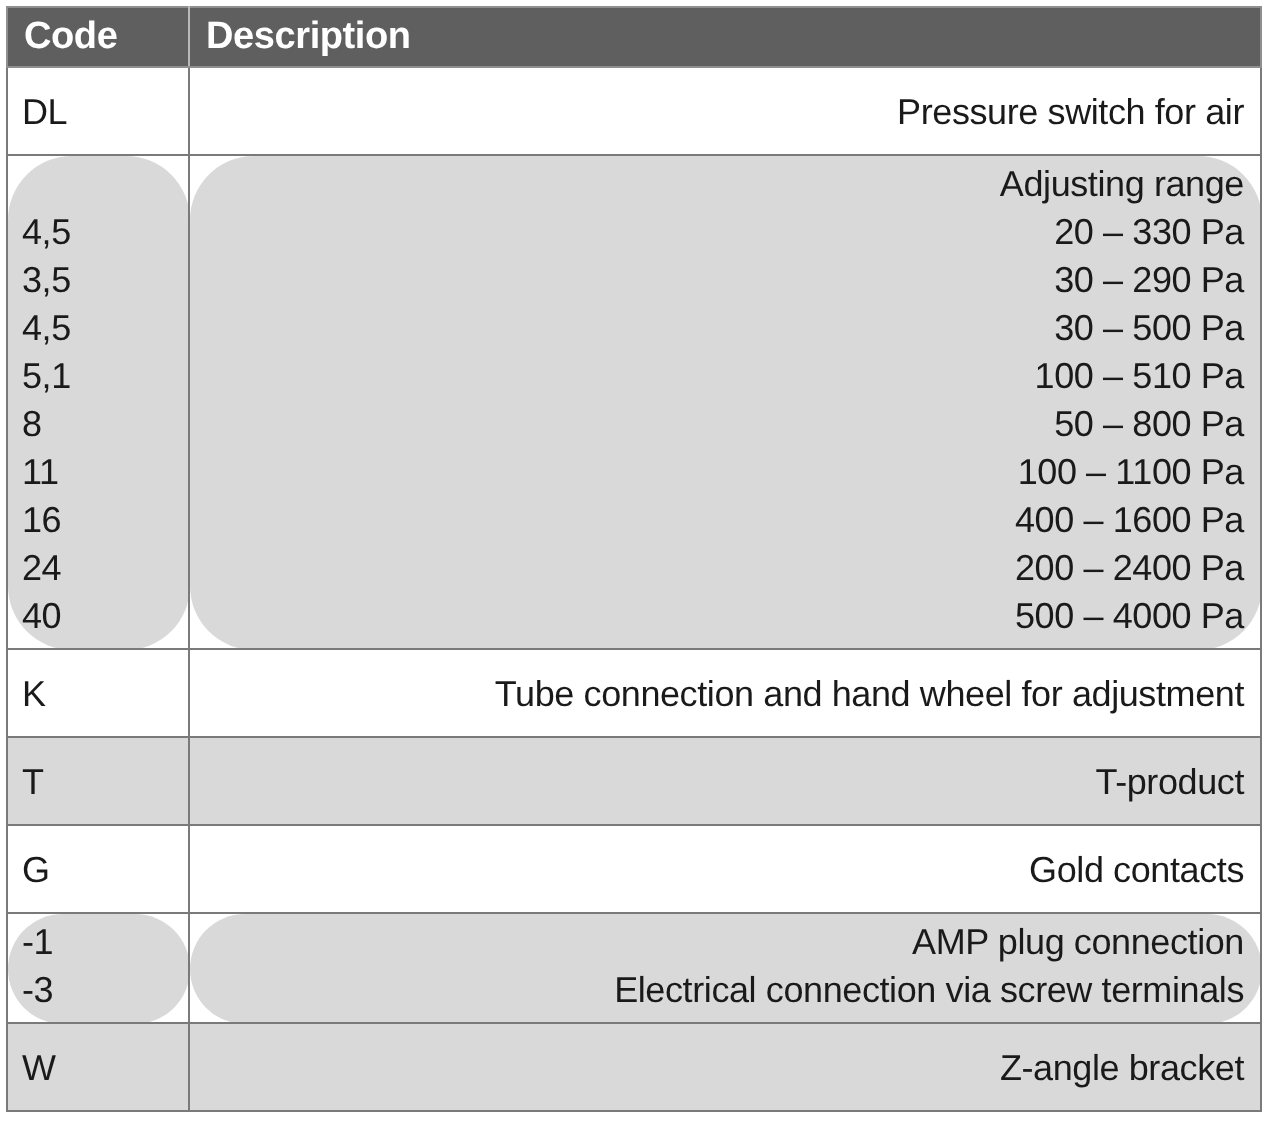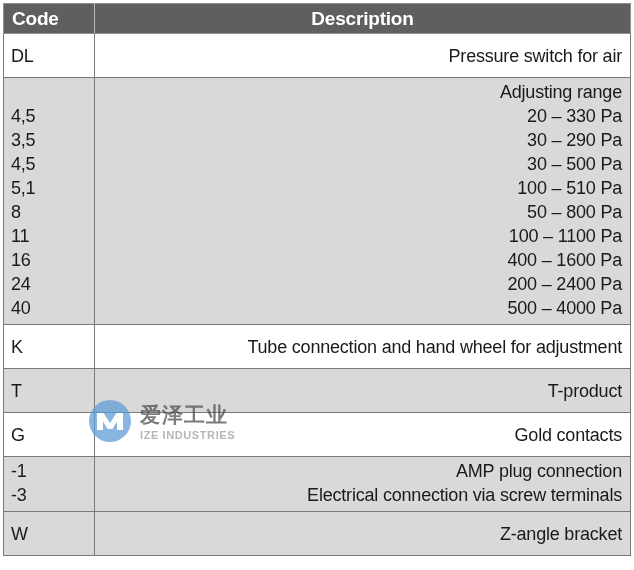--- a/index.html
+++ b/index.html
@@ -43,21 +43,21 @@
     height: 30px;
     padding: 0 8px;
     border: 1px solid #8f8f8f;
     box-sizing: border-box;
   }
   thead th.th-code {
     text-align: left;
     border-right: 1px solid #b9b9b9;
   }
   thead th.th-desc {
-    text-align: center;
+    text-align: left;
   }
 
   tbody td {
     border: 1px solid #7a7a7a;
     box-sizing: border-box;
     font-size: 18px;
     color: #1a1a1a;
     padding: 0 8px;
     vertical-align: top;
     line-height: 24px;
@@ -73,21 +73,21 @@
   }
 
   tbody tr.row-white td { background: #ffffff; }
   tbody tr.row-gray  td { background: #d9d9d9; }
 
   .line { display: block; white-space: pre; }
   .spacer-line { display: block; height: 24px; }
 
   
   tr.single td { padding-top: 2px; padding-bottom: 2px; height: 44px; vertical-align: middle; }
-  tr.block td  { padding-top: 2px; padding-bottom: 4px; }
+  tr.block td  { padding-top: 2px; padding-bottom: 4px; border-radius: 32px; }
 
   
   .watermark {
     position: absolute;
     left: 88px;
     top: 390px;
     width: 215px;
     height: 56px;
     z-index: 5;
     pointer-events: none;
@@ -212,22 +212,14 @@
           <td class="cell-code">
             <span class="line">W</span>
           </td>
           <td class="cell-desc">
             <span class="line">Z-angle bracket</span>
           </td>
         </tr>
       </tbody>
   </table>
 
-  <div class="watermark">
-    <svg class="wm-logo" viewBox="0 0 44 44" xmlns="http://www.w3.org/2000/svg">
-      <circle cx="22" cy="22" r="21" fill="#5b9bd5"></circle>
-      <path d="M9 31 L9 14 L15.5 14 L22 24 L28.5 14 L35 14 L35 31 L29 31 L29 22.5 L24.4 30 L19.6 30 L15 22.5 L15 31 Z" fill="#ffffff"></path>
-    </svg>
-    <div class="wm-text-cn">爱泽工业</div>
-    <div class="wm-text-en">IZE INDUSTRIES</div>
-  </div>
 
 </div>
 
 </body></html>

